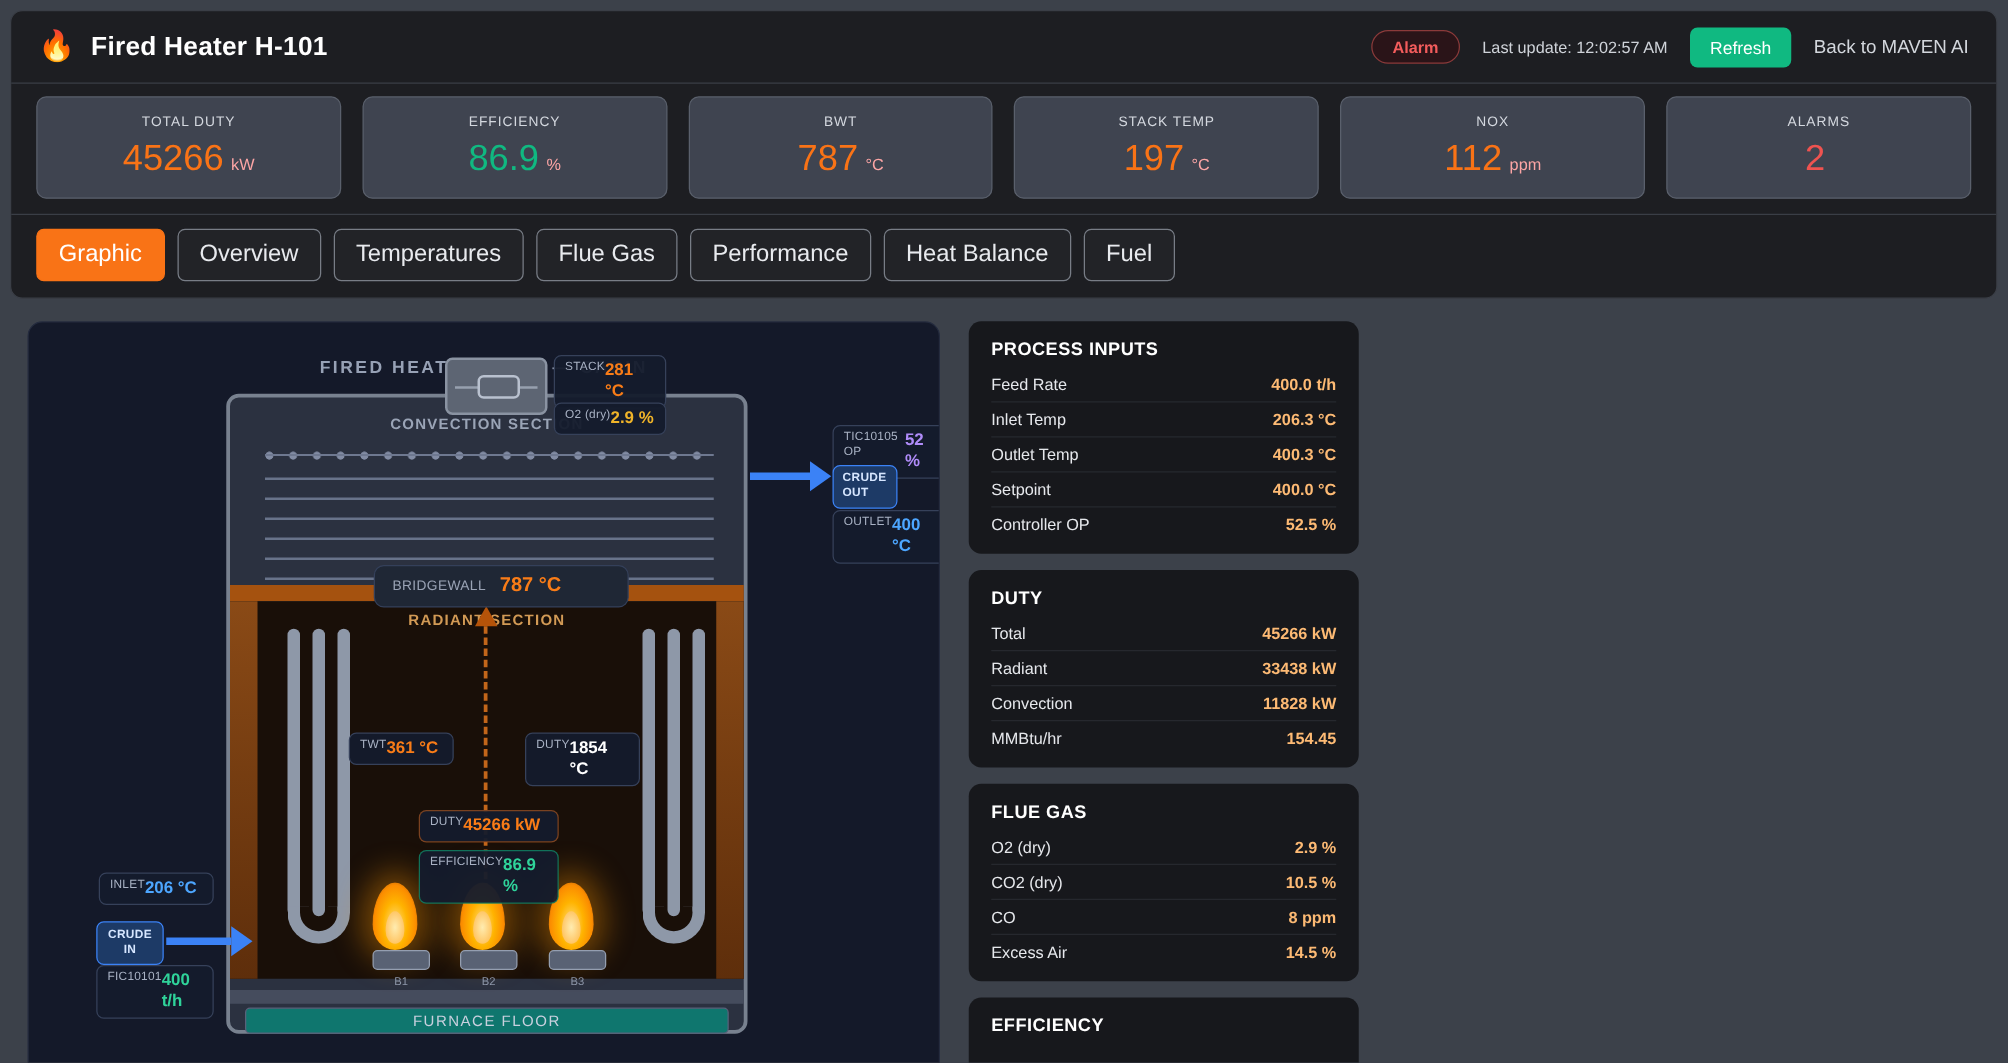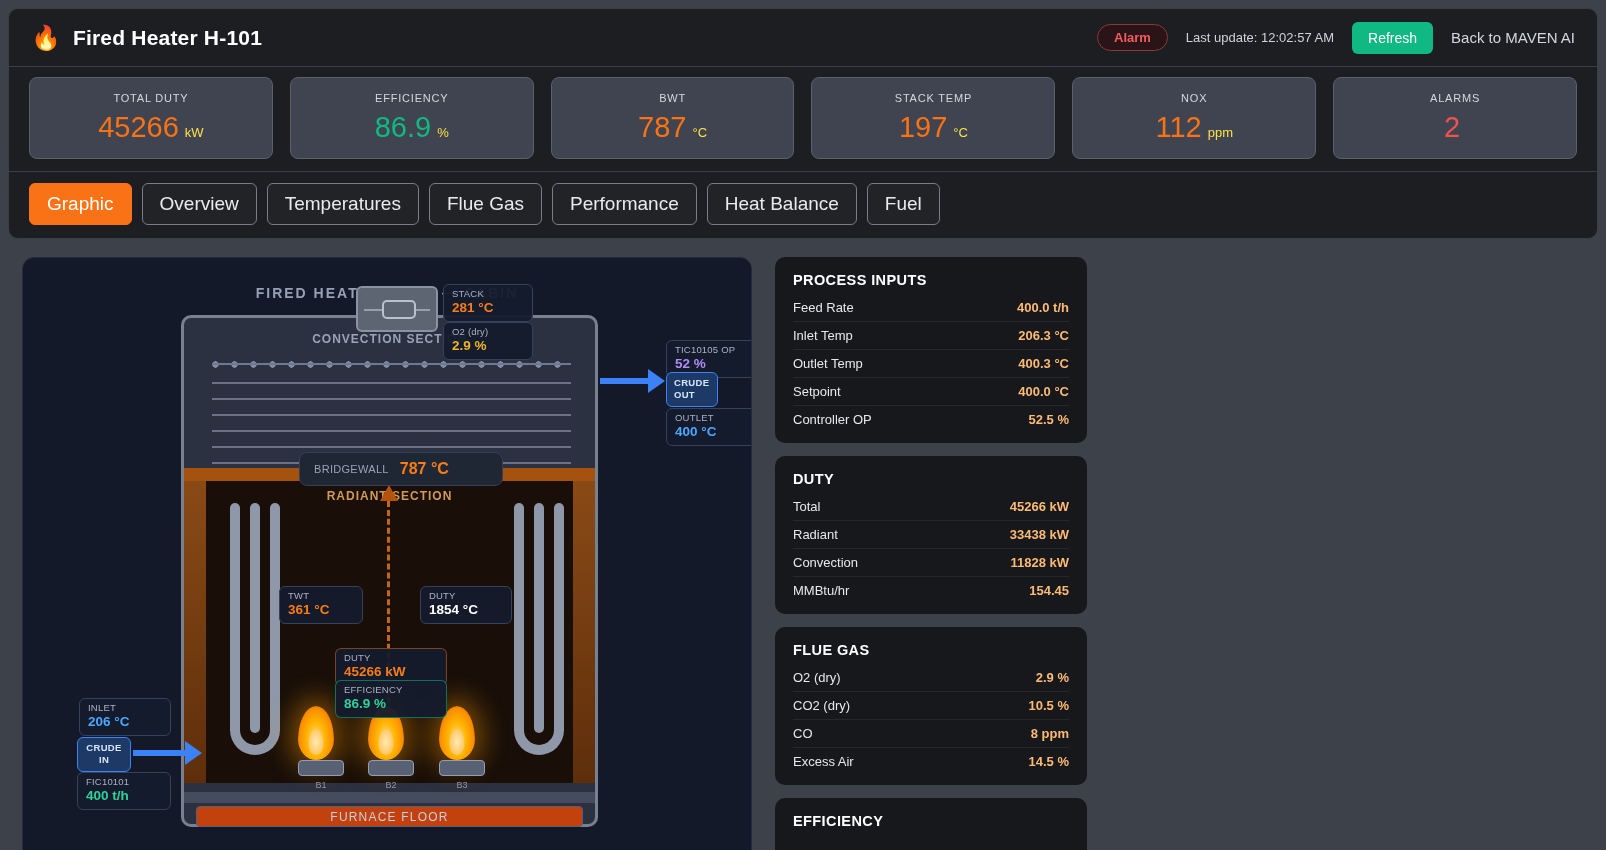--- a/index.html
+++ b/index.html
@@ -42,21 +42,21 @@
     border-bottom: 1px solid #3a3e46;
   }
   .kpi-card {
     flex: 1; height: 82px;
     background: #3f4450; border: 1px solid #5a606c; border-radius: 8px;
     display: flex; flex-direction: column; align-items: center; justify-content: center; gap: 7px;
   }
   .kpi-label { font-size: 11px; letter-spacing: .8px; color: #d4d8df; }
   .kpi-value { display: flex; align-items: baseline; gap: 6px; }
   .kpi-value .num { font-size: 29px; font-weight: normal; }
-  .kpi-value .unit { font-size: 13px; color: #fde047; }
+  .kpi-value .unit { font-size: 13px; color: #fca5a5; }
   .c-orange { color: #f97316; }
   .c-green  { color: #10b981; }
   .c-red    { color: #ef5350; }
   
   .tabs { display: flex; gap: 10px; padding: 11px 20px 13px 20px; }
   .tab {
     background: #222327; border: 1px solid #787d86; border-radius: 6px;
     color: #e8eaee; font-size: 19px; font-family: inherit;
     padding: 9px 17px; cursor: pointer;
   }
@@ -81,21 +81,21 @@
   }
   .stack-line { position: absolute; top: 21px; left: 6px; right: 6px; height: 2px; background: #97a0af; }
   .damper {
     position: absolute; left: 24px; top: 12px; width: 34px; height: 19px;
     background: #5d6573; border: 2px solid #b9c1cf; border-radius: 5px;
   }
   
   .mini-box {
     position: absolute; z-index: 5;
     background: rgba(20,27,44,.95); border: 1px solid #36415a; border-radius: 6px;
-    padding: 3px 8px 4px 8px; display: flex; flex-direction: column; line-height: 1.25;
+    padding: 3px 8px 4px 8px; display: flex; flex-direction: row; line-height: 1.25;
   }
   .mb-label { font-size: 9.5px; color: #a9b2c4; letter-spacing: .2px; }
   .mb-value { font-size: 13.5px; font-weight: bold; }
   .val-orange { color: #f97c17; }
   .val-amber  { color: #f0b429; }
   .val-blue   { color: #4da6ff; }
   .val-purple { color: #b08cf9; }
   .val-green  { color: #2fd39a; }
   .val-red    { color: #ffffff; }
   .crude-box {
@@ -179,21 +179,21 @@
     position: absolute; top: 442px; width: 46px; height: 16px; z-index: 5;
     background: #596274; border: 1.5px solid #949eb0; border-radius: 4px;
   }
   .burner-label {
     position: absolute; top: 462px; width: 46px; text-align: center;
     font-size: 9px; color: #8d96a8; z-index: 5;
   }
   .floor-strip { position: absolute; top: 474px; left: 0; right: 0; height: 11px; background: #454c5d; }
   .furnace-floor {
     position: absolute; top: 488px; left: 12px; right: 12px; height: 21px;
-    background: #c2410c; border: 1px solid #59617a; border-radius: 4px;
+    background: #0f766e; border: 1px solid #59617a; border-radius: 4px;
     display: flex; align-items: center; justify-content: center;
     font-size: 12px; letter-spacing: 1.2px; color: #c8d0de;
   }
   
   .side-col { display: flex; flex-direction: column; gap: 13px; width: 312px; flex: none; }
   .panel {
     background: #17181c; border-radius: 10px; padding: 15px 18px 10px 18px;
   }
   .panel-title { font-size: 14.5px; font-weight: bold; color: #ffffff; letter-spacing: .4px; margin-bottom: 6px; }
   .prow {

